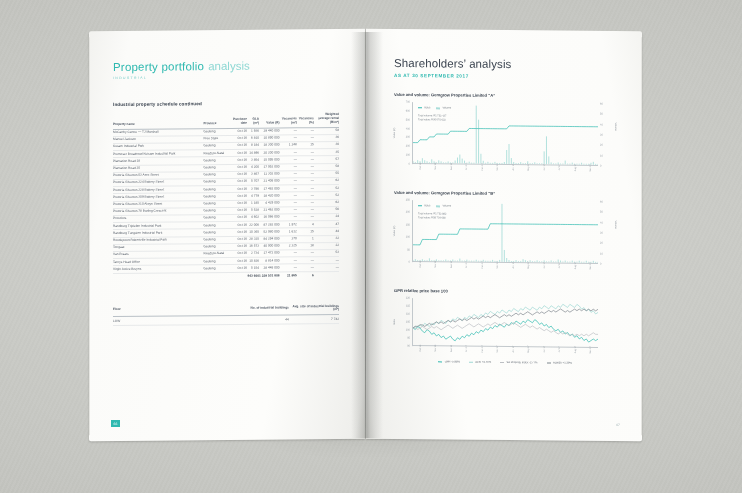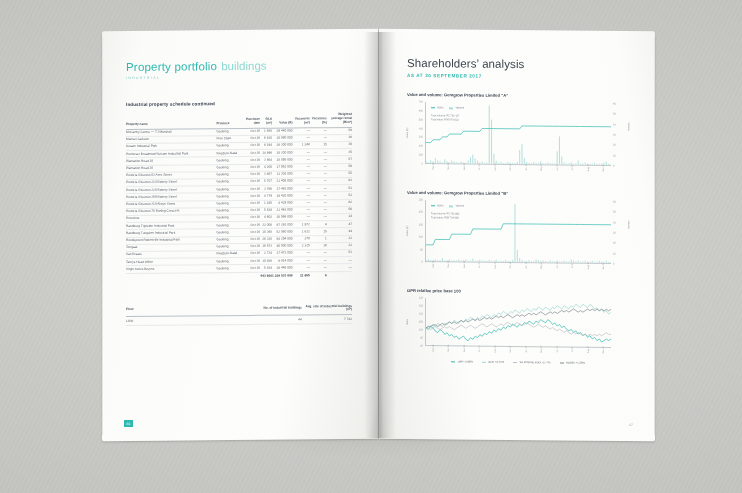--- a/index.html
+++ b/index.html
@@ -15,21 +15,21 @@
   .bg{position:absolute;inset:0;
     background:
       radial-gradient(140% 90% at 50% 50%, #d2d3cf 0%, #c6c7c2 55%, #b9bab5 100%);
   }
   .bg:after{content:"";position:absolute;inset:0;
     background:
       repeating-linear-gradient(115deg, rgba(255,255,255,.05) 0 2px, rgba(0,0,0,.02) 2px 4px);
     opacity:.5;}
 
   
-  .book{position:absolute;left:102px;top:30px;width:474px;height:410px;}
+  .book{position:absolute;left:89px;top:30px;width:474px;height:410px;}
   .book .shadow{position:absolute;left:-14px;top:8px;width:585px;height:412px;
     background:radial-gradient(60% 55% at 50% 60%, rgba(40,42,40,.34) 0%, rgba(40,42,40,.13) 55%, rgba(40,42,40,0) 75%);
     filter:blur(6px);}
 
   .page{position:absolute;top:0;height:410px;background:#fbfbf9;overflow:hidden;}
   .page.left{left:0;width:276px;
     border-radius:2px 0 0 2px;
     background:linear-gradient(100deg,#f2f2ef 0%,#fbfbf9 12%,#fdfdfb 70%,#eeeeeb 97%,#dededa 100%);
     box-shadow:0 1px 2px rgba(0,0,0,.18);
     transform:skewY(-0.55deg);}
@@ -114,21 +114,21 @@
   <div class="bg"></div>
 
   <div class="book">
     <div class="shadow"></div>
 
     <div class="page left">
       <div class="pg-edge l"></div>
       <div class="lp">
         <div class="title-row">
           <span class="title-main">Property portfolio</span>
-          <span class="title-cont">buildings</span>
+          <span class="title-cont">analysis</span>
         </div>
         <div class="kicker">INDUSTRIAL</div>
         <div class="sub-h">Industrial property schedule continued</div>
 
         <table class="sched">
           <thead>
               <tr>
                 <th class="l col-name">Property name</th>
                 <th class="l col-prov">Province</th>
                 <th>Purchase date</th>

